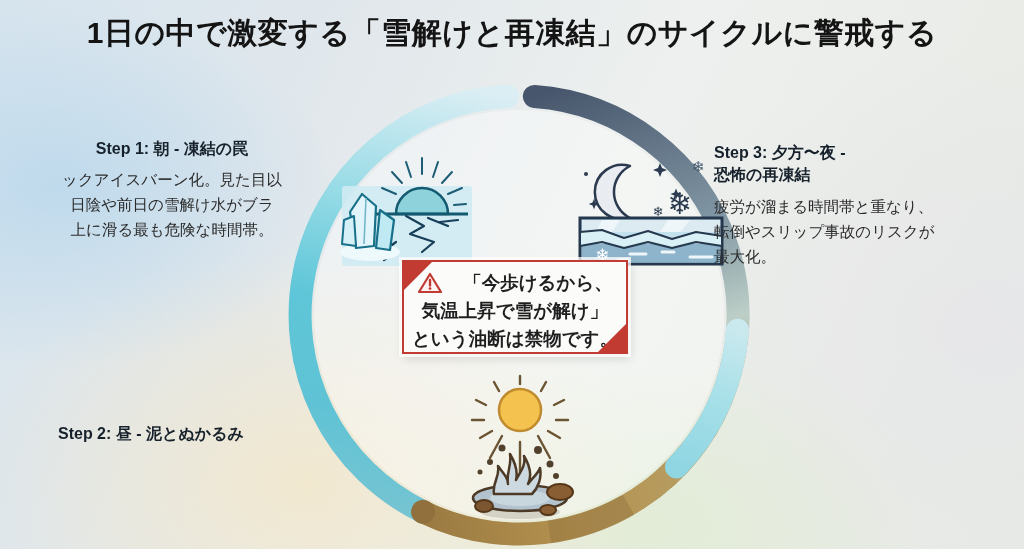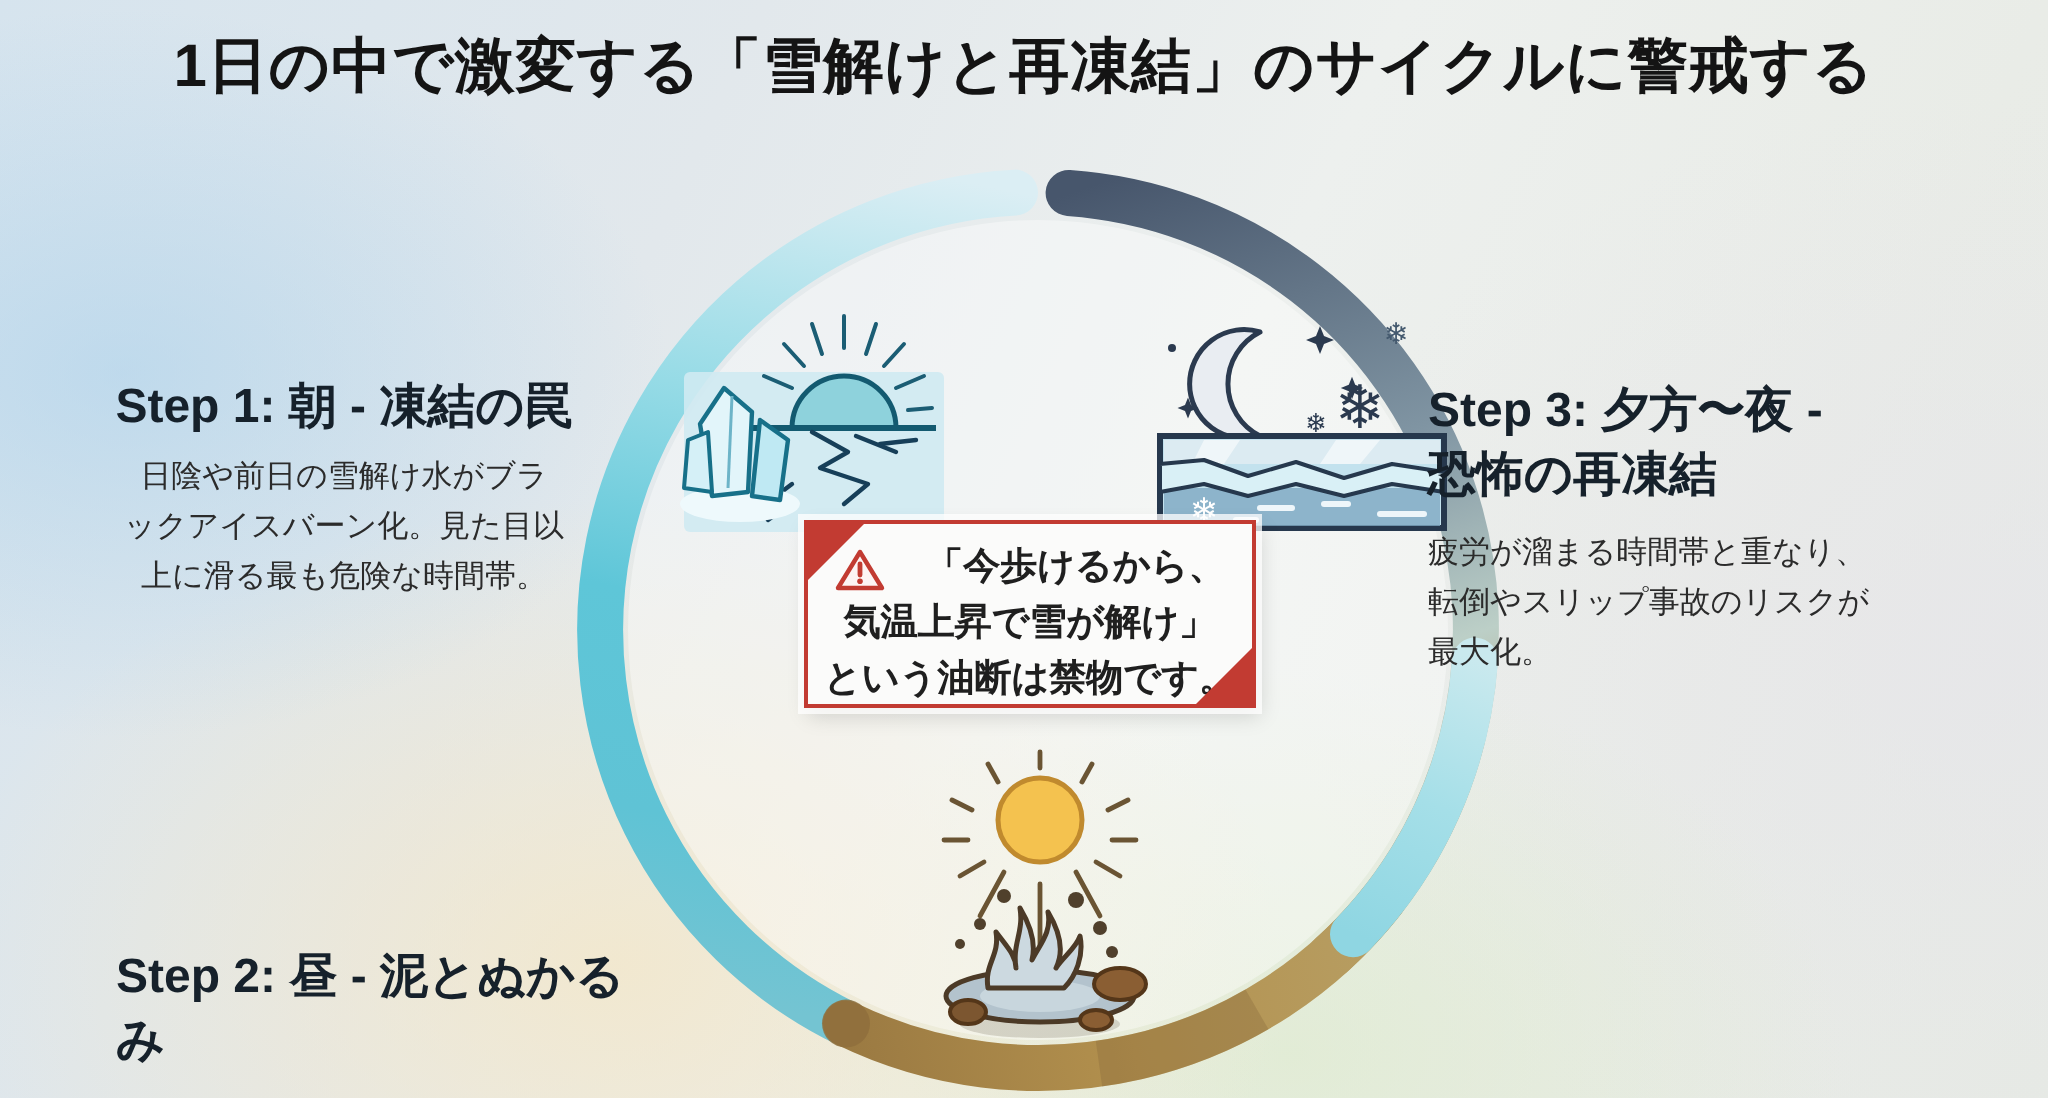--- a/index.html
+++ b/index.html
@@ -13,36 +13,36 @@
       radial-gradient(500px 400px at 97% 60%, rgba(230,228,235,.60), transparent 70%),
       linear-gradient(115deg,#d6e4ee 0%,#e2e8ec 30%,#edf0ee 55%,#e9ece7 80%,#e6eae4 100%);
   }
   .title{
     position:absolute;top:13px;left:0;width:1024px;text-align:center;
     font-size:30px;font-weight:800;color:#141414;letter-spacing:.5px;
   }
   .ring-svg{position:absolute;left:283px;top:79px;}
   .icon-abs{position:absolute;}
   .step{position:absolute;color:#16212b;}
-  .step-heading{font-size:24px;font-weight:800;color:#16212b;margin-bottom:7px;margin-top:48px;}
+  .step-heading{font-size:16px;font-weight:800;color:#16212b;margin-bottom:7px;}
   .step-body{font-size:15.5px;font-weight:500;color:#2b2b2b;line-height:1.62;}
   .step1{left:46px;top:139px;width:252px;text-align:center;}
   .step2{left:58px;top:424px;width:266px;text-align:left;}
   .step3{left:714px;top:142px;width:270px;text-align:left;}
   .step3 .step-heading{line-height:1.35;margin-bottom:9px;}
   .warning-box{
     position:absolute;left:402px;top:260px;width:226px;height:94px;
     background:#fbfbfa;border:2px solid #c23b32;box-sizing:border-box;
     box-shadow:0 0 0 3px rgba(255,255,255,.75), 2px 4px 10px rgba(0,0,0,.15);
   }
   .corner{position:absolute;width:28px;height:28px;background:#c23b32;}
   .corner-tl{top:0;left:0;clip-path:polygon(0 0,100% 0,0 100%);}
   .corner-br{bottom:0;right:0;clip-path:polygon(100% 0,100% 100%,0 100%);}
   .warn-line{font-size:18.5px;font-weight:800;color:#1f1f1f;text-align:center;line-height:1.5;}
-  .warn-row{display:flex;align-items:flex-end;justify-content:center;gap:20px;margin-top:7px;}
+  .warn-row{display:flex;align-items:center;justify-content:center;gap:20px;margin-top:7px;}
 </style>
 </head>
 <body>
 
 <div class="stage">
 
   <div class="title">1日の中で激変する「雪解けと再凍結」のサイクルに警戒する</div>
 
   <svg class="ring-svg" width="472" height="472" viewBox="0 0 472 472">
     <defs>
@@ -178,22 +178,22 @@
       </svg>
       <span class="warn-line">「今歩けるから、</span>
     </div>
     <div class="warn-line">気温上昇で雪が解け」</div>
     <div class="warn-line">という油断は禁物です。</div>
   </div>
 
   <div class="step step1">
     <div class="step-heading">Step 1: 朝 - 凍結の罠</div>
     <div class="step-body">
+      <div>ックアイスバーン化。見た目以</div>
       <div>日陰や前日の雪解け水がブラ</div>
-      <div>ックアイスバーン化。見た目以</div>
       <div>上に滑る最も危険な時間帯。</div>
     </div>
   </div>
 
   <div class="step step2">
     <div class="step-heading">Step 2: 昼 - 泥とぬかるみ</div>
   </div>
 
   <div class="step step3">
     <div class="step-heading">

